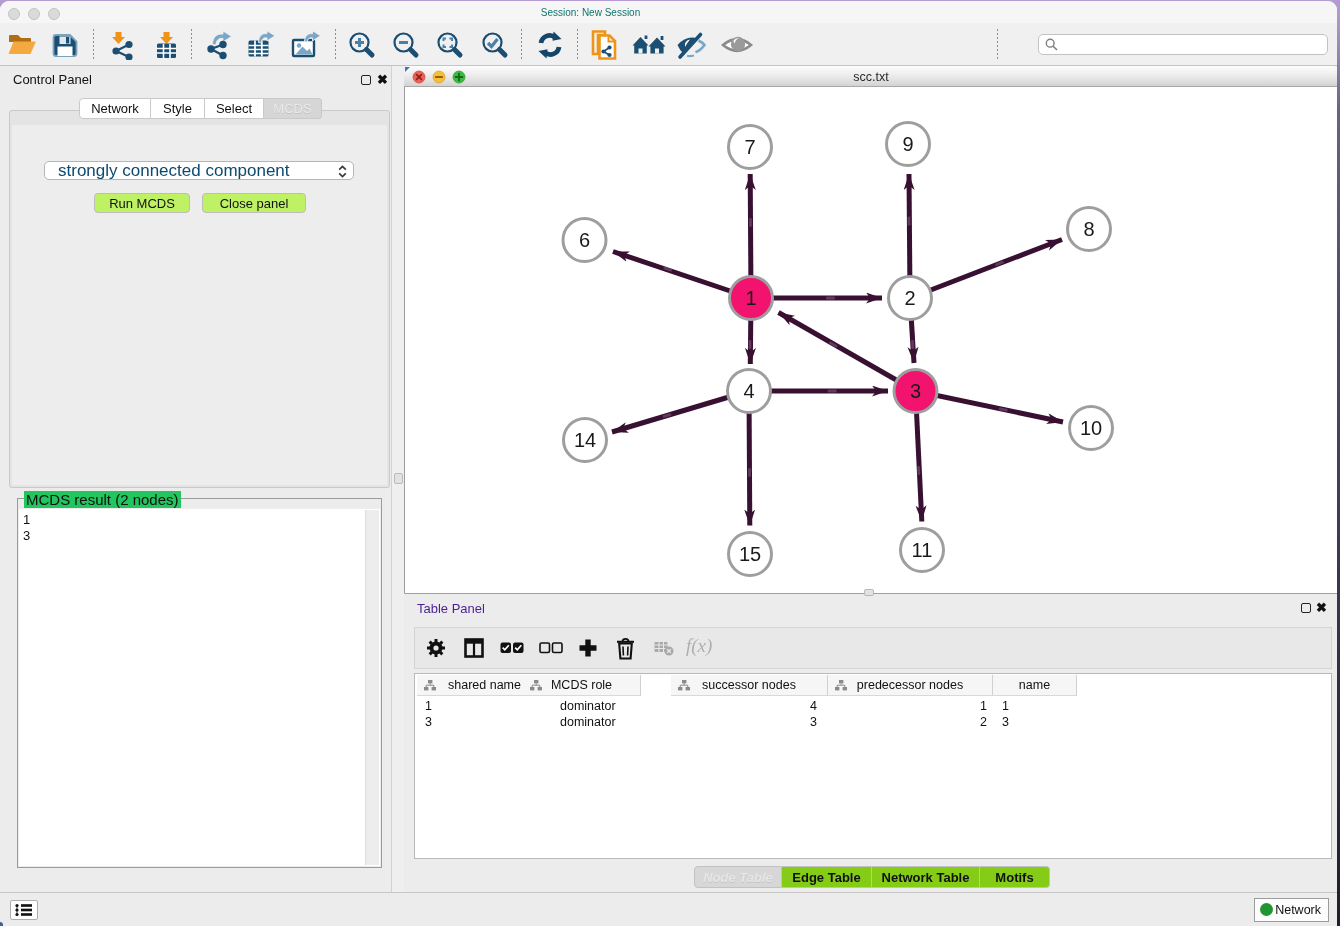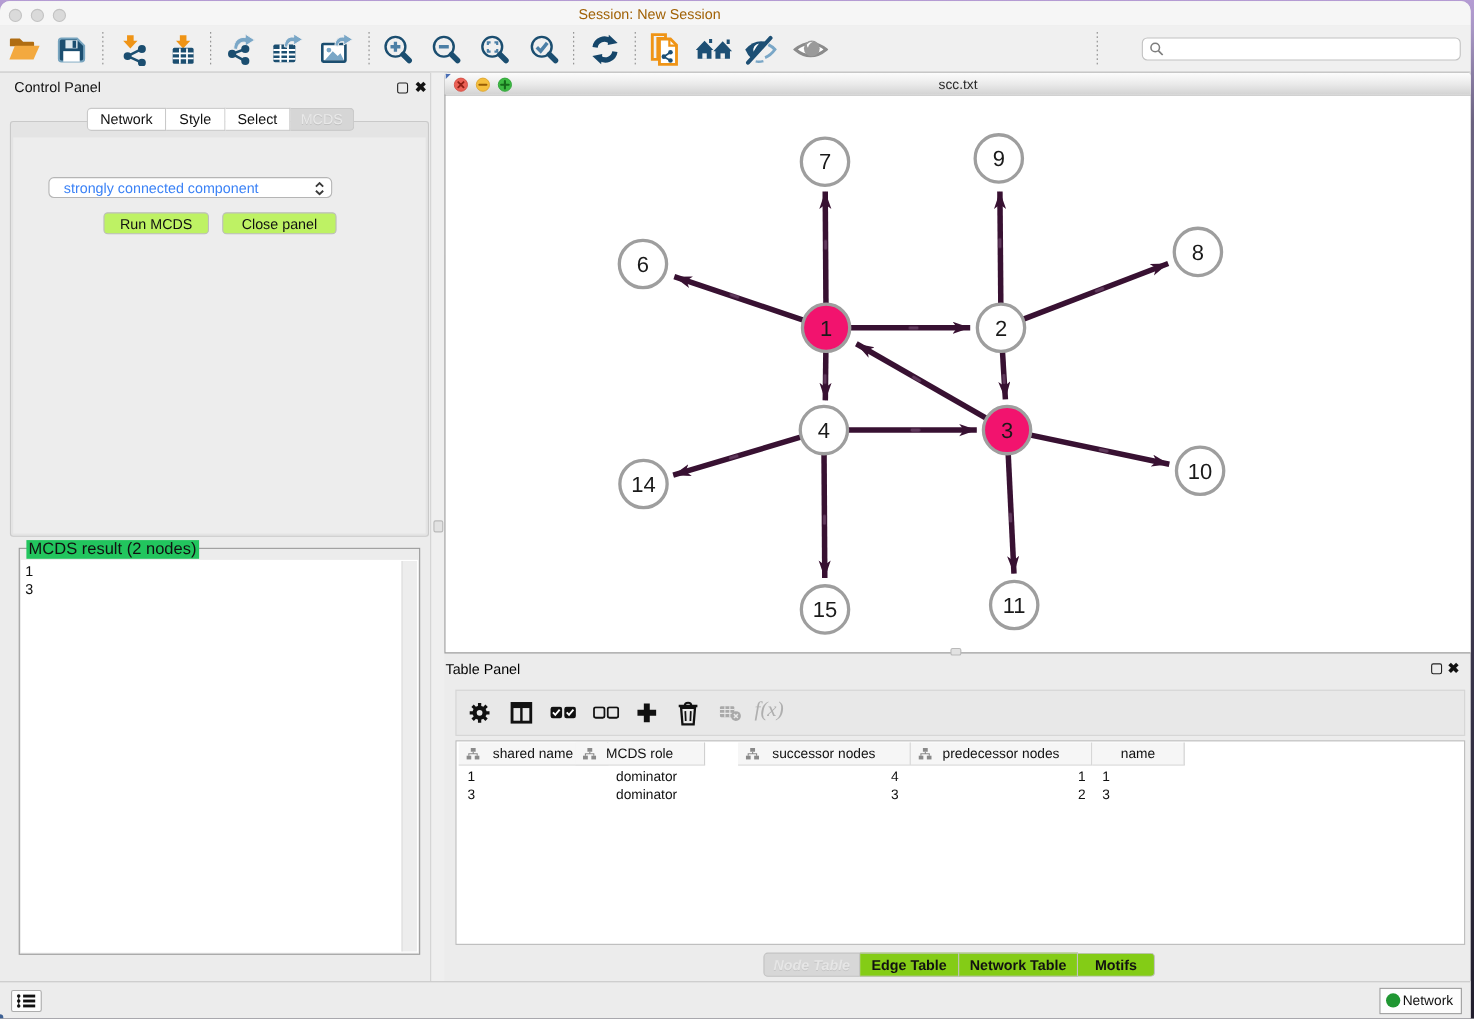--- a/index.html
+++ b/index.html
@@ -7,40 +7,40 @@
   body { font-family:"Liberation Sans", sans-serif; position:relative;
          background:linear-gradient(180deg,#b59cd4 0%,#a796c4 3%,#6a6280 12%,#504b64 35%,#353146 70%,#201d2c 100%); }
   .abs { position:absolute; }
   #window { left:0; top:1px; width:1337px; height:925px; background:#ececec;
             border-radius:9px 9px 0 0; overflow:hidden; }
   
   #titlebar { left:0; top:0; width:1337px; height:22px; background:#f6f6f6; }
   .tl { position:absolute; top:7px; width:12px; height:12px; border-radius:50%;
         background:#dadada; border:1px solid #c3c3c3; }
   #wtitle { left:0; top:0; width:1181px; height:22px; text-align:center; line-height:23px;
-            font-size:13px; color:#a16207; }
+            font-size:10px; color:#0f766e; }
   
   #toolbar { left:0; top:22px; width:1337px; height:43px; background:#f0f0f0;
              border-bottom:1px solid #c4c4c4; }
   .tsep { position:absolute; top:28px; height:30px; width:1px;
           background-image:linear-gradient(#8c8c8c 38%, rgba(0,0,0,0) 0%);
           background-size:1px 4px; }
   .ticon { position:absolute; top:29px; }
   
   #cptitle { left:13px; top:71px; font-size:13px; color:#111; }
   .sqbtn { position:absolute; width:10px; height:10px; border:1.5px solid #222; border-radius:2px; background:transparent; }
   .xbtn { position:absolute; font-size:13px; color:#111; font-weight:bold; }
   .tab { position:absolute; top:97px; height:21px; background:#fff; border:1px solid #c9c9c9;
          font-size:13px; color:#111; text-align:center; line-height:20px; }
   #tabpane { left:9px; top:109px; width:381px; height:378px; background:#e4e4e4;
              border:1px solid #c9c9c9; border-radius:3px; }
   #tabinner { left:12px; top:124px; width:375px; height:360px; background:#ededed; }
   #optlabel { left:9px; top:137px; width:381px; text-align:center; font-size:13px; color:#111; }
-  #dropdown { left:44px; top:160px; width:258px; height:19px; background:#fff;
-              border:1px solid #b5b5b5; border-radius:5px; font-size:13px; color:#3b82f6;
+  #dropdown { left:44px; top:160px; width:310px; height:19px; background:#fff;
+              border:1px solid #b5b5b5; border-radius:5px; font-size:17px; color:#0c4a6e;
               line-height:17px; padding-left:13px; }
   .btn { position:absolute; background:#bef264; border:1px solid #bdbdbd; border-radius:4px;
          font-size:13px; color:#111; text-align:center; }
   #fieldset { left:17px; top:497px; width:365px; height:370px; border:1px solid #9b9b9b; }
   #legend { left:24px; top:490px; font-size:15px; color:#111; background:#22c55e; padding:0 2px; }
   #resultbox { left:19px; top:508px; width:361px; height:357px; background:#fff; font-size:13px;
                color:#111; line-height:16px; padding:3px 0 0 4px; }
   #resultscroll { left:365px; top:509px; width:14px; height:355px; background:#ededed; border-left:1px solid #ddd;}
   
   #vsplit { left:391px; top:65px; width:13px; height:828px; background:#efefef; border-left:1px solid #d2d2d2; }
@@ -50,21 +50,21 @@
   #netwin { left:404px; top:65px; width:934px; height:528px; border:1px solid #9e9e9e;
             border-radius:4px 4px 0 0; background:#fff; }
   #nettitle { left:404px; top:65px; width:934px; height:21px;
               background:linear-gradient(180deg,#fdfdfd 0%,#ebebeb 50%,#d3d3d3 100%);
               border-bottom:1px solid #a8a8a8; border-radius:4px 4px 0 0; }
   #netname { left:404px; top:65px; width:934px; height:21px; text-align:center;
              line-height:22px; font-size:12.5px; color:#2a2a2a; }
   #bhandle { left:864px; top:588px; width:10px; height:7px; background:#e2e2e2;
              border:1px solid #b9b9b9; border-radius:2px; }
   
-  #tptitle { left:405px; top:600px; font-size:13px; color:#000000; }
+  #tptitle { left:417px; top:600px; font-size:13px; color:#4c1d95; }
   #ttoolbar { left:414px; top:626px; width:918px; height:42px; background:#e8e8e8;
               border:1px solid #d4d4d4; }
   #ttable { left:414px; top:672px; width:918px; height:186px; background:#fff;
             border:1px solid #b9b9b9; }
   .th { position:absolute; top:674px; height:21px; background:#f6f6f6;
         border-right:1px solid #d0d0d0; border-bottom:1px solid #d9d9d9;
         font-size:12.5px; color:#111; text-align:center; line-height:21px; }
   .td { position:absolute; font-size:12.5px; color:#111; height:16px; line-height:16px; }
   .btab { position:absolute; top:865px; height:22px; background:#84cc16; border:1px solid #c2c2c2;
           font-size:13px; color:#111; text-align:center; line-height:21px; font-weight:bold; }

